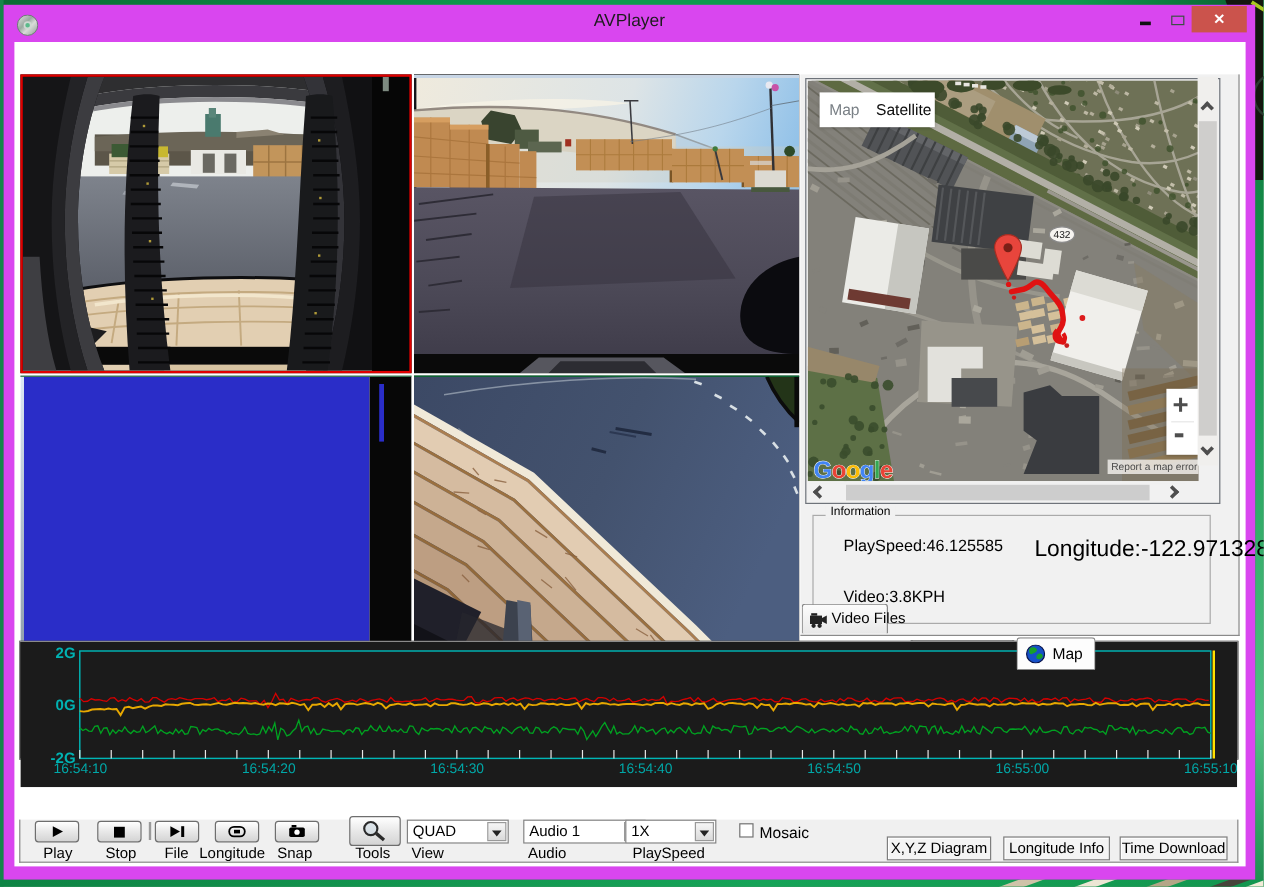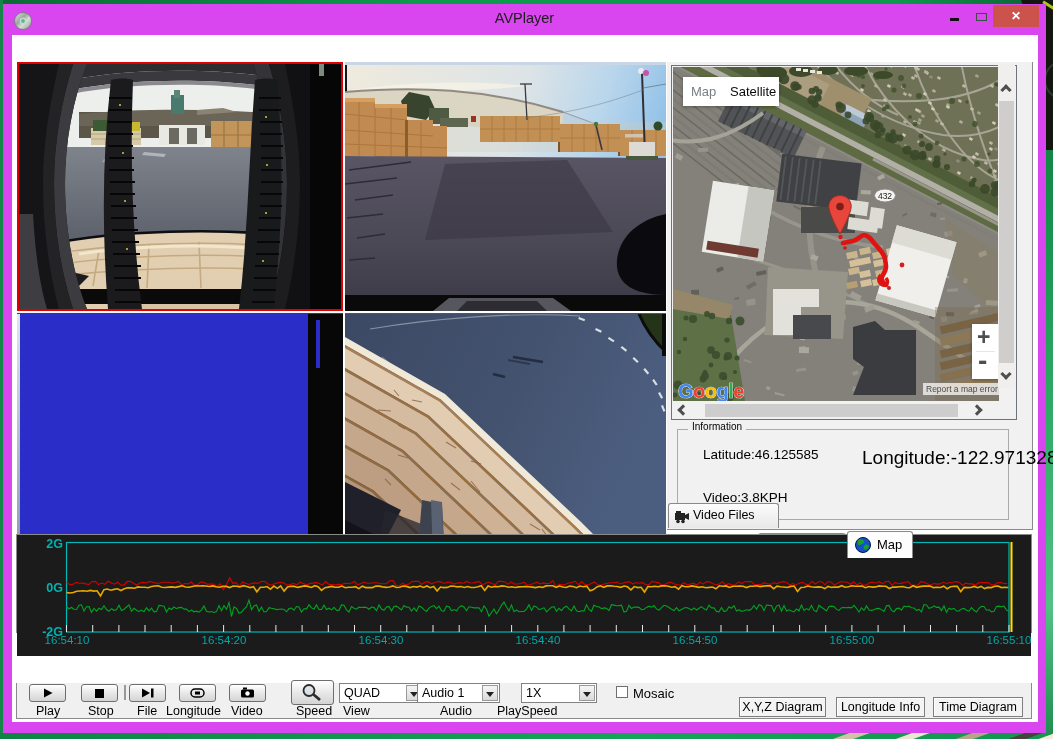--- a/index.html
+++ b/index.html
@@ -829,26 +829,26 @@
    <div class="chev" style="left:4px;top:306px;transform:rotate(45deg)"></div>
   </div>
   <div class="abs" style="left:661px;top:368px;width:315px;height:15px;background:#f1f1f1">
    <div class="chev" style="left:6px;top:3px;transform:rotate(135deg)"></div>
    <div class="abs" style="left:32px;top:1px;width:253px;height:13px;background:#cdcdcd"></div>
    <div class="chev" style="left:300px;top:3px;transform:rotate(-45deg)"></div>
   </div>
 
   <div class="abs" style="left:665px;top:394px;width:332px;height:91px;border:1px solid #aaa">
     <div class="abs" style="left:10px;top:-9px;background:#f1f1f1;padding:0 4px;font-size:10px;color:#000">Information</div>
-    <div class="abs" style="left:25px;top:17px;font-size:13.5px;color:#000">Latitude:46.125585</div>
+    <div class="abs" style="left:25px;top:17px;font-size:13.5px;color:#000">PlaySpeed:46.125585</div>
     <div class="abs" style="left:184px;top:17px;font-size:19px;color:#000">Longitude:-122.971328</div>
     <div class="abs" style="left:25px;top:60px;font-size:13.5px;color:#000">Video:3.8KPH</div>
   </div>
 
-  <div class="tab" style="left:656px;top:468px;width:111px">
+  <div class="tab" style="left:656px;top:468px;width:72px">
     <svg style="position:absolute;left:5px;top:5px" width="16" height="15" viewBox="0 0 16 15">
           <rect x="1" y="4" width="10" height="7" fill="#222"></rect>
           <polygon points="11,6 15,4 15,11 11,9" fill="#222"></polygon>
           <circle cx="4" cy="12.5" r="1.8" fill="#222"></circle>
           <circle cx="9" cy="12.5" r="1.8" fill="#222"></circle>
           <rect x="2" y="2" width="5" height="2" fill="#222"></rect>
         </svg>
     <span style="position:absolute;left:24px;top:4px;font-size:12.5px">Video Files</span>
   </div>
   <div class="tab" style="left:746px;top:498px;width:88px">
@@ -948,36 +948,36 @@
             <rect x="13" y="2.5" width="4" height="2" fill="#000"></rect>
           </svg></div>
    <div class="btn3d" style="left:274px;top:-3px;width:43px;height:25px"><svg width="41" height="23">
             <circle cx="17" cy="9.5" r="5.5" fill="#c8d8e2" fill-opacity="0.5" stroke="#2a2a2a" stroke-width="1.8"></circle>
             <line x1="21.5" y1="13.5" x2="28" y2="19" stroke="#2a2a2a" stroke-width="2.8"></line>
           </svg></div>
    <div class="lbl" style="left:19px;top:21px">Play</div>
    <div class="lbl" style="left:71px;top:21px">Stop</div>
    <div class="lbl" style="left:120px;top:21px">File</div>
    <div class="lbl" style="left:149px;top:21px">Longitude</div>
-   <div class="lbl" style="left:214px;top:21px">Video</div>
-   <div class="lbl" style="left:279px;top:21px">Speed</div>
+   <div class="lbl" style="left:214px;top:21px">Snap</div>
+   <div class="lbl" style="left:279px;top:21px">Tools</div>
    <div class="combo" style="left:322px;top:0;width:85px">
           <span class="fld">QUAD</span>
           <span class="db"></span>
         </div>
    <div class="lbl" style="left:326px;top:21px">View</div>
-   <div class="combo" style="left:400px;top:0;width:83px">
+   <div class="combo" style="left:419px;top:0;width:102px">
           <span class="fld">Audio 1</span>
           <span class="db"></span>
         </div>
    <div class="lbl" style="left:423px;top:21px">Audio</div>
    <div class="combo" style="left:504px;top:0;width:76px">
           <span class="fld">1X</span>
           <span class="db"></span>
         </div>
-   <div class="lbl" style="left:480px;top:21px">PlaySpeed</div>
+   <div class="lbl" style="left:510px;top:21px">PlaySpeed</div>
    <div class="abs" style="left:599px;top:3px;width:12px;height:12px;background:#fff;border:1px solid #707070"></div>
    <div class="lbl" style="left:616px;top:3px;font-size:13px">Mosaic</div>
    <div class="pbtn" style="left:722px;top:14px;width:87px">X,Y,Z Diagram</div>
    <div class="pbtn" style="left:819px;top:14px;width:89px">Longitude Info</div>
-   <div class="pbtn" style="left:916px;top:14px;width:90px">Time Diagram</div>
+   <div class="pbtn" style="left:916px;top:14px;width:90px">Time Download</div>
   </div>
  </div>
 </div>
 </body></html>

